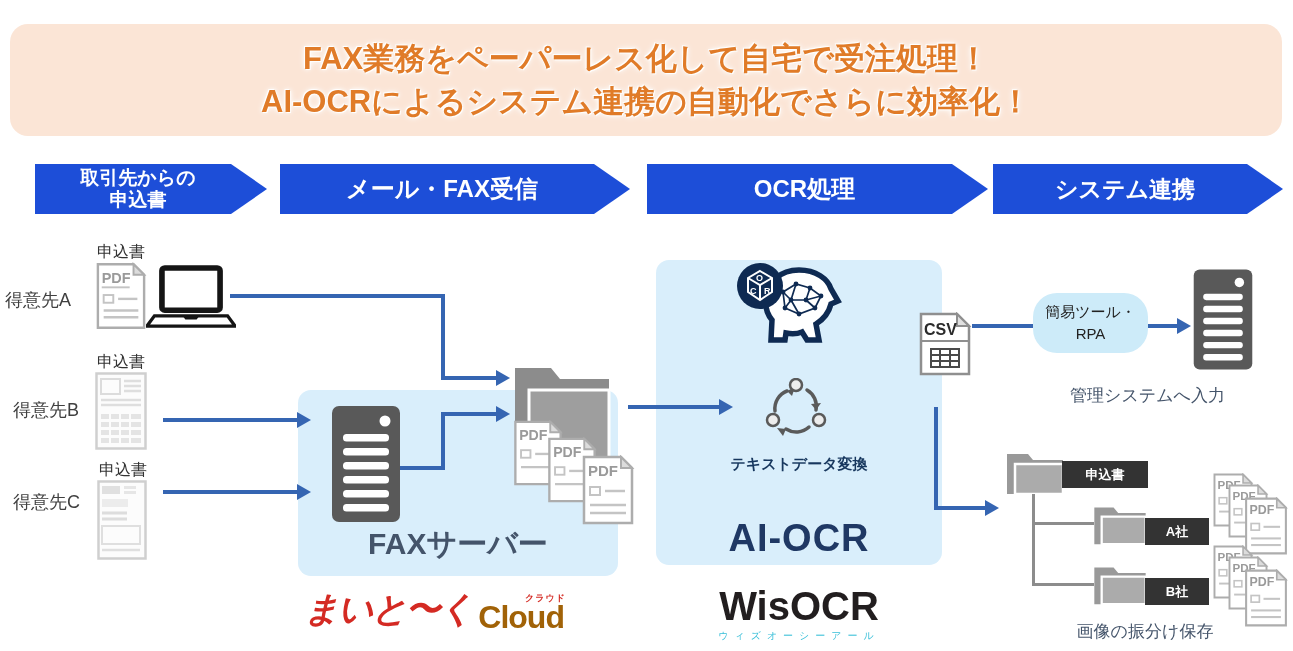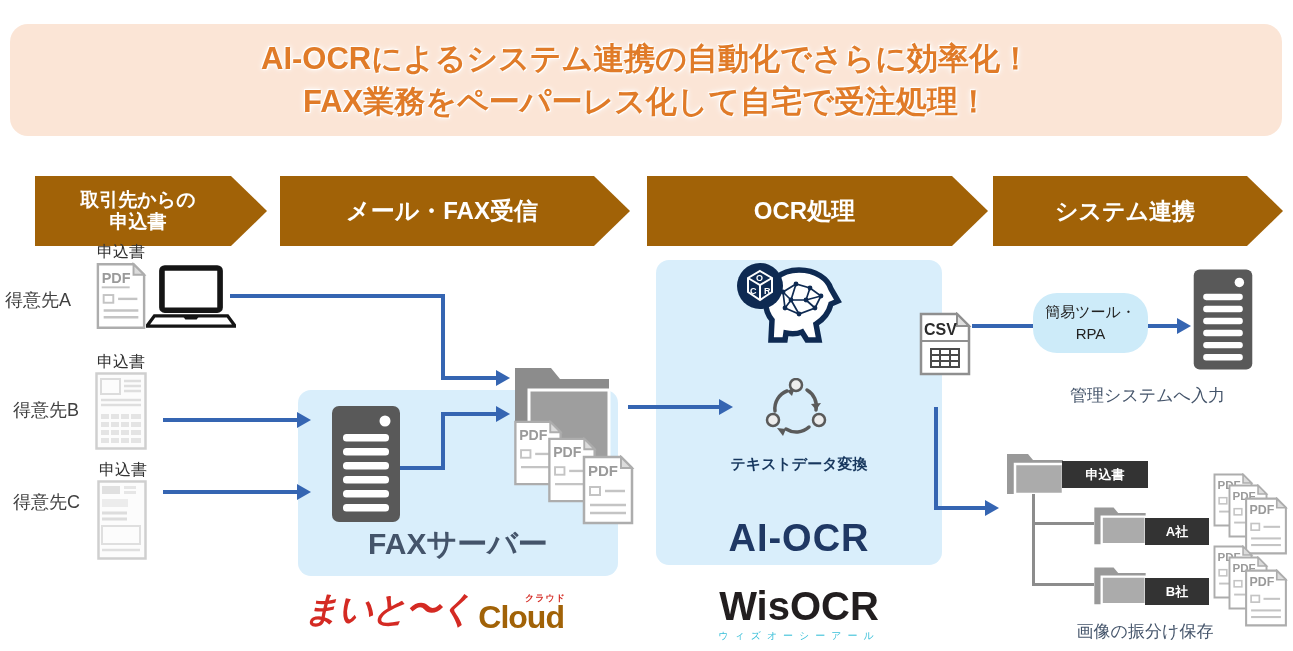--- a/index.html
+++ b/index.html
@@ -7,21 +7,21 @@
          font-family:"Liberation Sans","DejaVu Sans",sans-serif;}
   .abs{position:absolute;}
 
   
   .banner{left:10px;top:24px;width:1272px;height:112px;background:#FBE5D6;border-radius:18px;
           display:flex;flex-direction:column;justify-content:center;align-items:center;}
   .banner div{font-size:31px;font-weight:bold;color:#E07B28;line-height:43px;text-align:center;
               text-shadow:0 0 4px #fff,0 0 7px #fff,1px 1px 0 #fff,-1px -1px 0 #fff;}
 
   
-  .step{top:176px;height:70px;background:#a16207;color:#fff;display:flex;align-items:center;justify-content:center;
+  .step{top:164px;height:50px;background:#1d4ed8;color:#fff;display:flex;align-items:center;justify-content:center;
         clip-path:polygon(0 0,calc(100% - 36px) 0,100% 50%,calc(100% - 36px) 100%,0 100%);}
   .step span{font-weight:bold;text-align:center;white-space:pre-line;line-height:1.15;padding-right:26px;}
   .step1{left:35px;width:232px;} .step1 span{font-size:19px;}
   .step2{left:280px;width:350px;} .step2 span{font-size:24px;}
   .step3{left:647px;width:341px;} .step3 span{font-size:24px;}
   .step4{left:993px;width:290px;} .step4 span{font-size:23px;}
 
   
   .doclabel{font-size:16px;color:#333;text-align:center;}
   .sender{font-size:18px;color:#404040;}
@@ -57,22 +57,22 @@
   .wisocr{text-align:center;}
   .wisocr .main{font-size:40px;font-weight:900;color:#221E1F;letter-spacing:0;line-height:1;}
   .wisocr .ruby{font-size:10px;color:#38BFD8;letter-spacing:6px;margin-top:3px;}
 </style>
 </head>
 <body>
 
 <div class="stage">
 
   <div class="abs banner">
+    <div>FAX業務をペーパーレス化して自宅で受注処理！</div>
     <div>AI-OCRによるシステム連携の自動化でさらに効率化！</div>
-    <div>FAX業務をペーパーレス化して自宅で受注処理！</div>
   </div>
 
   <div class="abs step step1">
       <span>取引先からの
 申込書</span>
     </div>
   <div class="abs step step2">
       <span>メール・FAX受信</span>
     </div>
   <div class="abs step step3">

